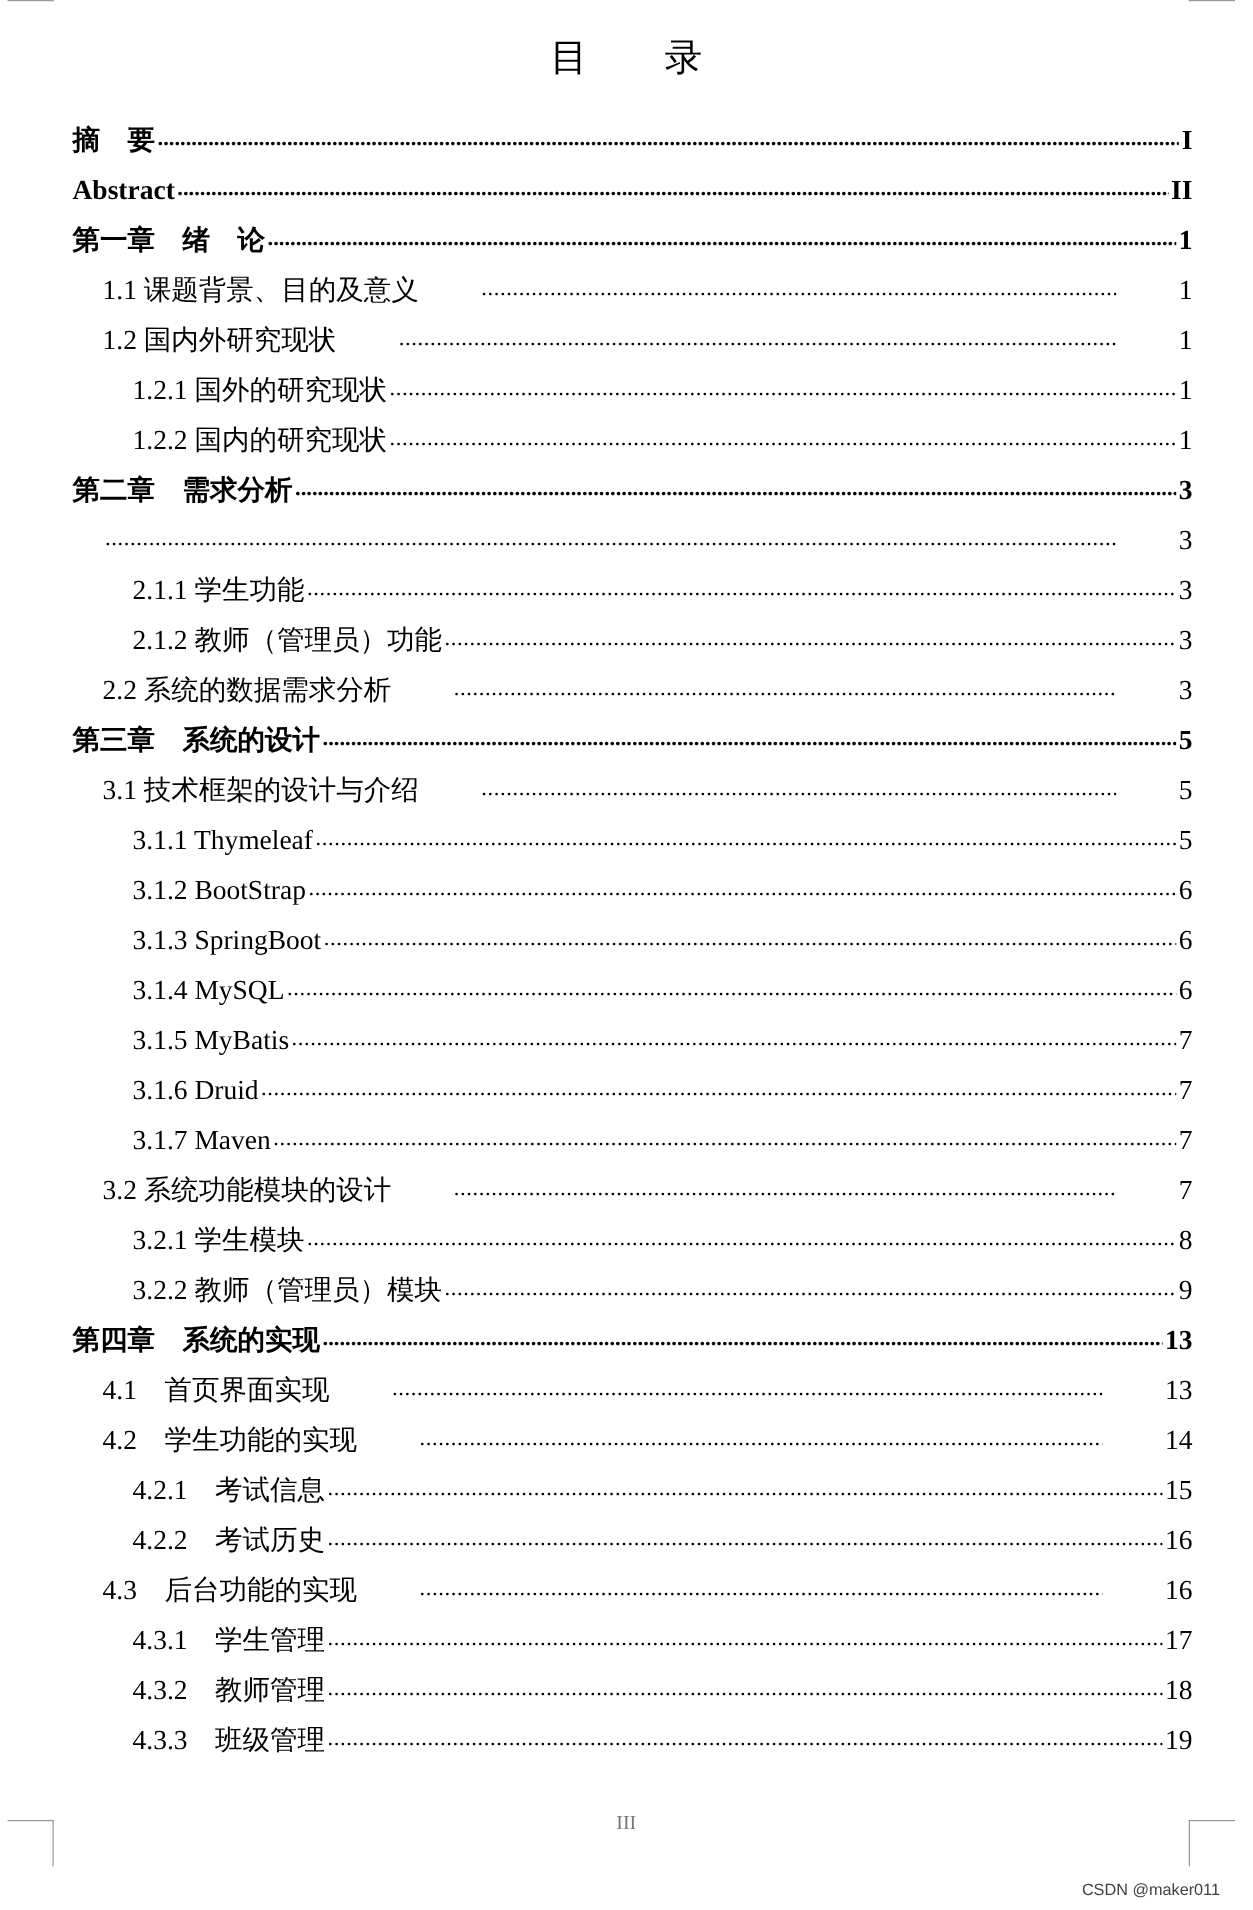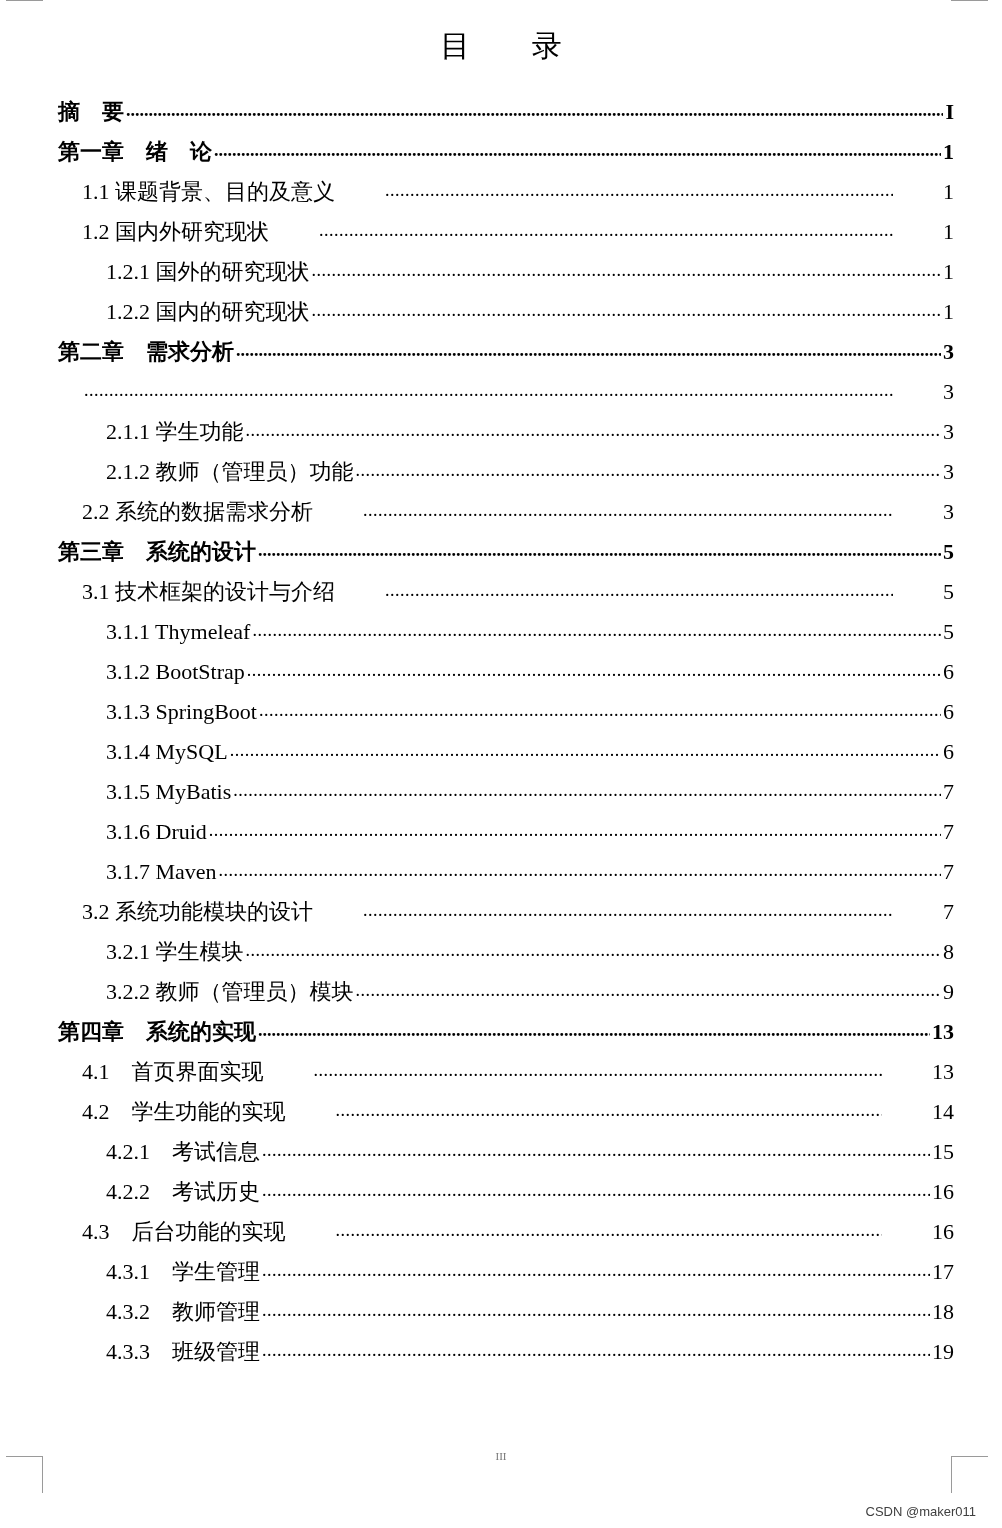--- a/index.html
+++ b/index.html
@@ -15,40 +15,45 @@
   .toc { position:absolute; left:58px; top:92px; width:896px; }
   .row { height:40px; display:flex; align-items:center; font-size:22px; white-space:nowrap; }
   .row.l1 { font-weight:bold; }
   .row.l2 { padding-left:24px;gap:48px; }
   .row.l3 { padding-left:48px; }
   .row .label { flex:0 0 auto; }
   .row .dots { flex:1 1 auto; overflow:hidden; margin:0 2px; position:relative; height:22px; }
   .row .dots::before { content:"......................................................................................................................................................................................................................................................................................................................................................................"; position:absolute; left:0; bottom:2px; letter-spacing:0.5px; font-size:18px; }
   .row.l1 .dots::before { font-weight:bold; letter-spacing:0px; }
   .row .page { flex:0 0 auto; text-align:right; }
-  .pageno { position:absolute; left:0; width:1002px; top:1450px; text-align:center; color:#777; font-size:11px; }
+  .pageno { position:absolute; left:0; width:1002px; top:1450px; text-align:center; color:#777; font-size:16px; }
   .watermark { position:absolute; right:26px; top:1504px; font-family:"Liberation Sans",sans-serif; font-size:13px; color:#404040; }
 </style>
 </head>
 <body>
 
 <div class="corner tl"></div>
 <div class="corner tr"></div>
 <div class="corner bl"></div>
 <div class="corner br"></div>
 
 <h1 class="title" style="margin:0">目 录</h1>
 
 <div class="toc" id="toc">
     <div class="row l1">
       <span class="label">摘　要</span>
       <span class="dots"></span>
       <span class="page">I</span>
     </div>
     <div class="row l1">
+      <span class="label">Abstract</span>
+      <span class="dots"></span>
+      <span class="page">II</span>
+    </div>
+    <div class="row l1">
       <span class="label">第一章　绪　论</span>
       <span class="dots"></span>
       <span class="page">1</span>
     </div>
     <div class="row l2">
       <span class="label">1.1  课题背景、目的及意义</span>
       <span class="dots"></span>
       <span class="page">1</span>
     </div>
     <div class="row l2">

